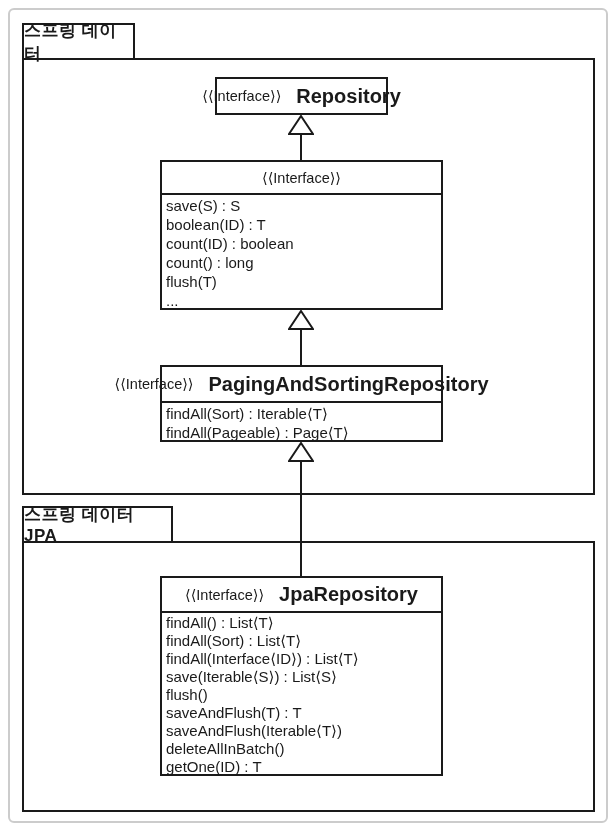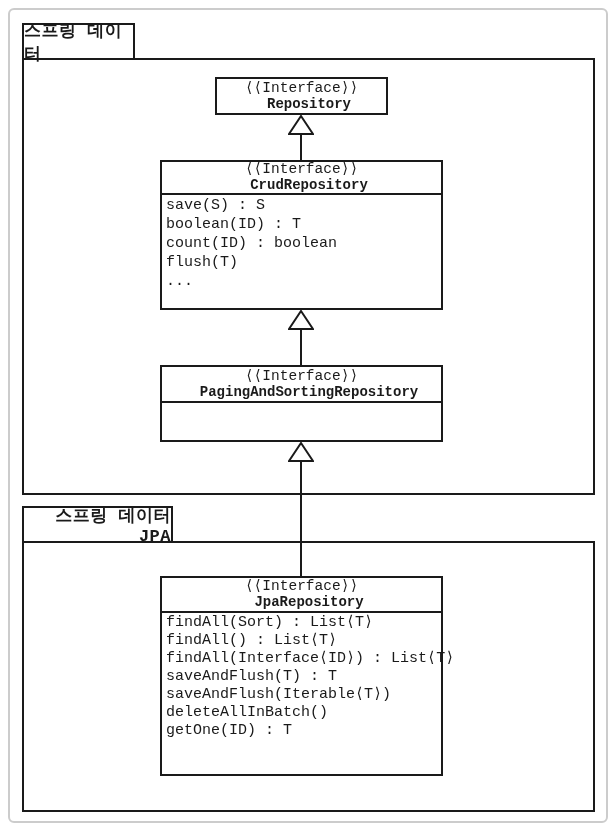--- a/index.html
+++ b/index.html
@@ -1,65 +1,65 @@
 <!DOCTYPE html>
 <html><head>
 <meta charset="utf-8">
 <style>
   html,body{margin:0;padding:0;background:#ffffff;}
   .canvas{
     position:relative;width:614px;height:831px;background:#ffffff;
-    font-family:Liberation Mono, monospace;
+    font-family:Liberation Sans, sans-serif;
     color:#1a1a1a;overflow:hidden;
   }
   .frame{
     position:absolute;left:8px;top:8px;width:600px;height:815px;
     border:2px solid #cccccc;border-radius:6px;box-sizing:border-box;
   }
   .pkg-body{
     position:absolute;border:2px solid #1a1a1a;background:transparent;
     box-sizing:border-box;
   }
   .pkg-tab{
     position:absolute;border:2px solid #1a1a1a;background:#ffffff;
     box-sizing:border-box;display:flex;align-items:center;justify-content:center;
     font-weight:bold;font-size:17px;letter-spacing:0.5px;
   }
   .iface{
     position:absolute;border:2px solid #1a1a1a;background:#ffffff;
     box-sizing:border-box;display:flex;flex-direction:column;
   }
   .iface-title{
-    display:flex;flex-direction:column;align-items:center;justify-content:center;
+    display:flex;flex-direction:row;align-items:center;justify-content:center;
     box-sizing:border-box;flex:0 0 auto;
   }
   .iface-title.sep{border-bottom:2px solid #1a1a1a;}
   .stereotype{font-size:14.5px;line-height:16px;}
-  .iface-name{font-size:14px;font-weight:bold;line-height:17px;margin-left:15px;}
+  .iface-name{font-size:20px;font-weight:bold;line-height:17px;margin-left:15px;}
   .methods{padding:1px 2px 12px 4px;box-sizing:border-box;}
   .method{font-size:15px;white-space:nowrap;}
   .lh19 .method{line-height:19px;}
   .lh18 .method{line-height:18px;}
   .conn-line{position:absolute;width:2px;background:#1a1a1a;}
   .tri{position:absolute;width:26px;height:20px;}
 </style>
 </head>
 <body>
 
 <div class="canvas">
 
   <div class="frame"></div>
 
   <div class="pkg-body" style="left:22px;top:58px;width:573px;height:437px;"></div>
   <div class="pkg-tab" style="left:22px;top:23px;width:113px;height:37px;">
     <span>스프링 데이터</span>
   </div>
 
   <div class="pkg-body" style="left:22px;top:541px;width:573px;height:271px;"></div>
-  <div class="pkg-tab" style="left:22px;top:506px;width:151px;height:37px;text-align:right;">
+  <div class="pkg-tab" style="left:22px;top:506px;width:151px;height:37px;">
     <span>스프링 데이터 JPA</span>
   </div>
 
   <div>
     <svg class="tri" style="left:288px;top:115px;" viewBox="0 0 26 20">
       <polygon points="13,1 25,19 1,19" fill="#ffffff" stroke="#1a1a1a" stroke-width="2"></polygon>
     </svg>
     <div class="conn-line" style="left:300px;top:134px;height:27px;"></div>
   </div>
 
@@ -80,47 +80,53 @@
   <div class="iface" style="left:215px;top:77px;width:173px;height:38px;">
     <div class="iface-title" style="height:34px;">
       <div class="stereotype">⟨⟨Interface⟩⟩</div>
       <div class="iface-name">Repository</div>
     </div>
   </div>
 
   <div class="iface" style="left:160px;top:160px;width:283px;height:150px;">
     <div class="iface-title sep" style="height:33px;">
       <div class="stereotype">⟨⟨Interface⟩⟩</div>
-      <div class="iface-name">CrudRepository</div>
     </div>
     <div class="methods lh19">
       <div class="method">save(S) : S</div>
       <div class="method">boolean(ID) : T</div>
       <div class="method">count(ID) : boolean</div>
+      <div class="method">count() : long</div>
       <div class="method">flush(T)</div>
       <div class="method">...</div>
     </div>
   </div>
 
   <div class="iface" style="left:160px;top:365px;width:283px;height:77px;">
     <div class="iface-title sep" style="height:36px;">
       <div class="stereotype">⟨⟨Interface⟩⟩</div>
       <div class="iface-name">PagingAndSortingRepository</div>
     </div>
+    <div class="methods lh19">
+      <div class="method">findAll(Sort) : Iterable⟨T⟩</div>
+      <div class="method">findAll(Pageable) : Page⟨T⟩</div>
+    </div>
   </div>
 
   <div class="iface" style="left:160px;top:576px;width:283px;height:200px;">
     <div class="iface-title sep" style="height:35px;">
       <div class="stereotype">⟨⟨Interface⟩⟩</div>
       <div class="iface-name">JpaRepository</div>
     </div>
     <div class="methods lh18">
+      <div class="method">findAll() : List⟨T⟩</div>
       <div class="method">findAll(Sort) : List⟨T⟩</div>
-      <div class="method">findAll() : List⟨T⟩</div>
       <div class="method">findAll(Interface⟨ID⟩) : List⟨T⟩</div>
+      <div class="method">save(Iterable⟨S⟩) : List⟨S⟩</div>
+      <div class="method">flush()</div>
       <div class="method">saveAndFlush(T) : T</div>
       <div class="method">saveAndFlush(Iterable⟨T⟩)</div>
       <div class="method">deleteAllInBatch()</div>
       <div class="method">getOne(ID) : T</div>
     </div>
   </div>
 
 </div>
 
 </body></html>

